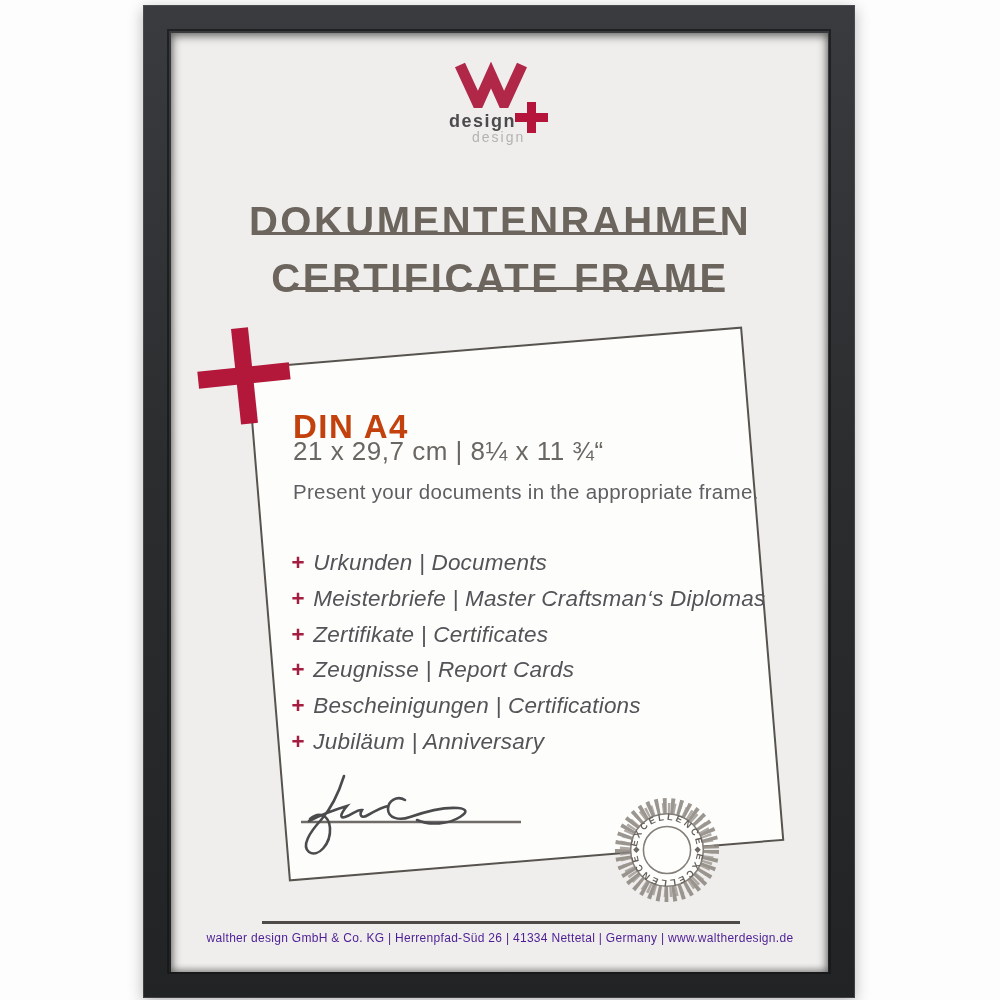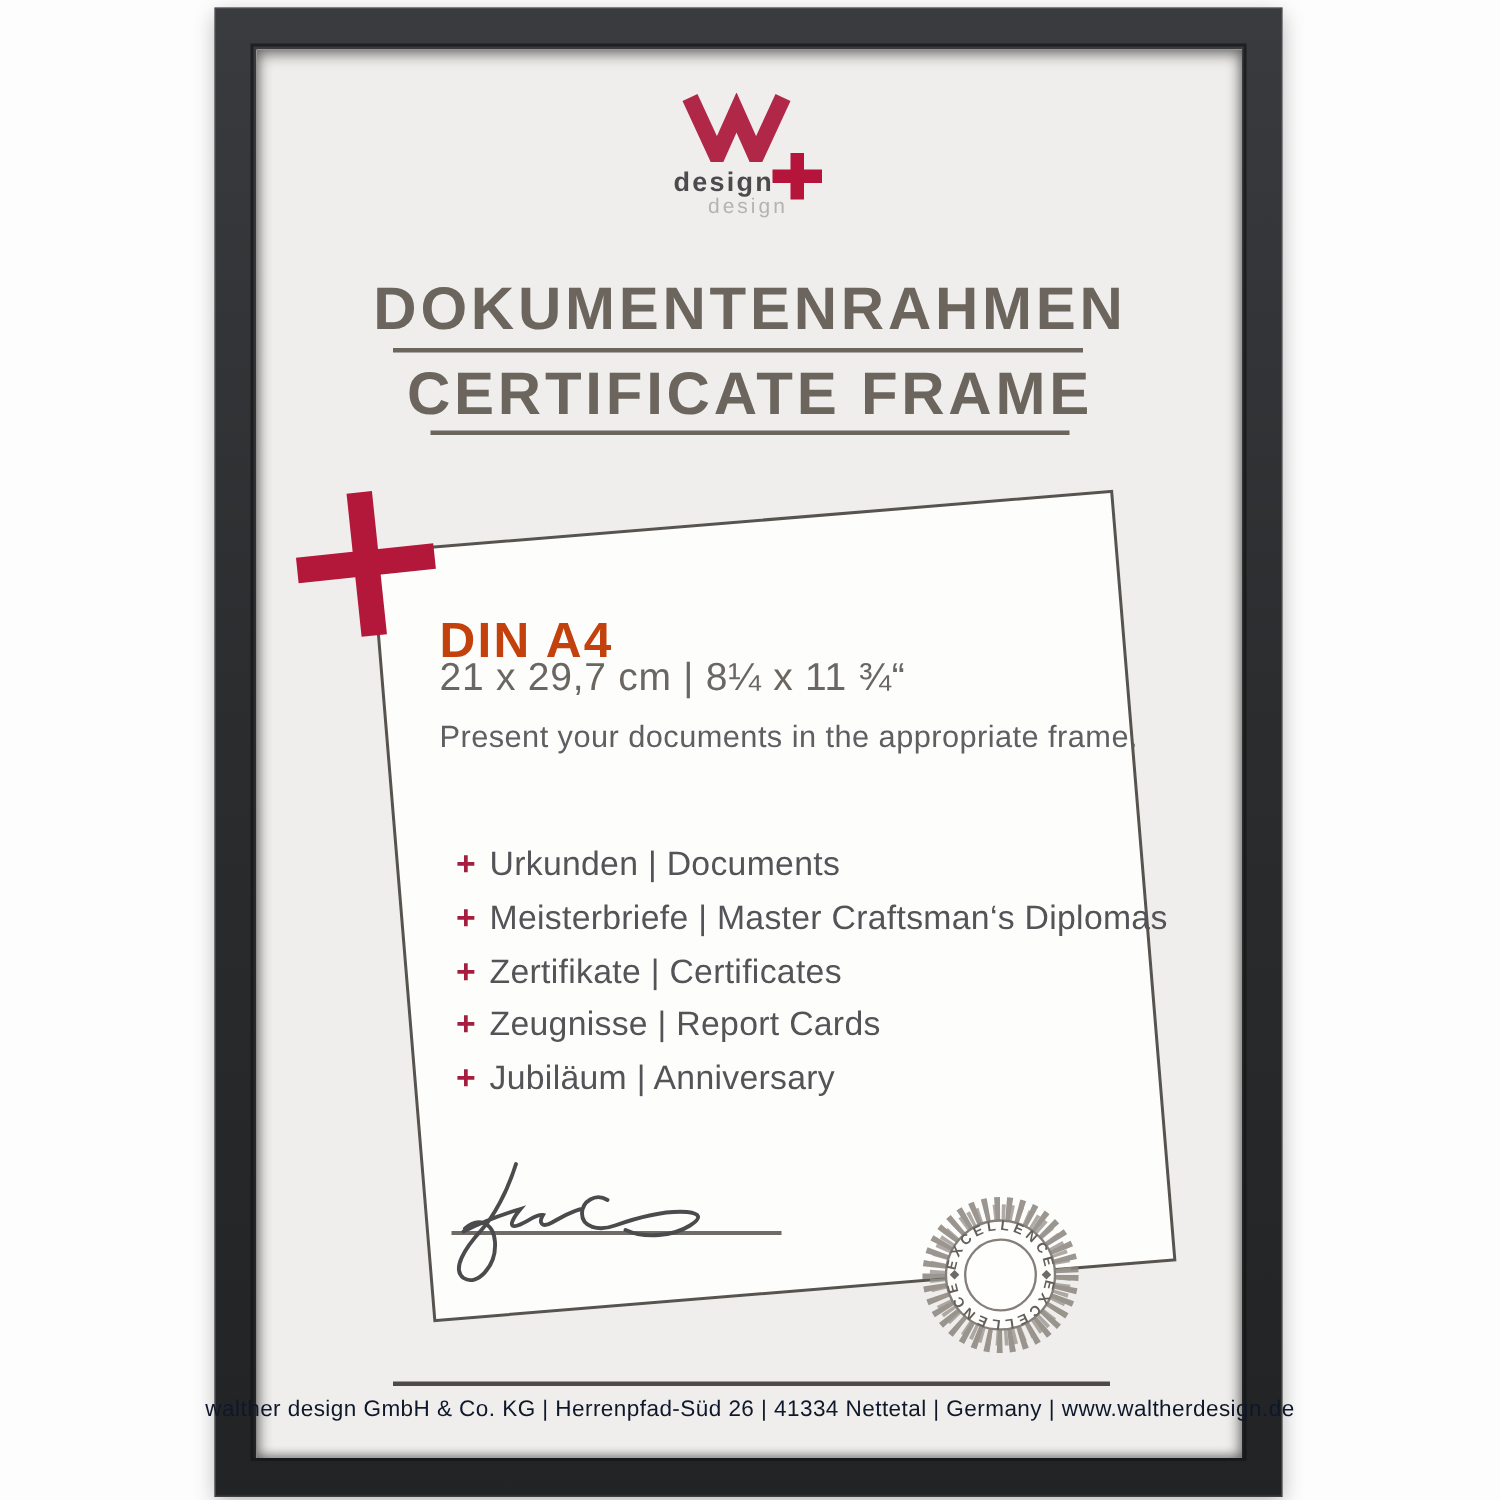--- a/index.html
+++ b/index.html
@@ -17,45 +17,45 @@
   
   .logo{position:absolute;left:440px;top:58px;width:160px;height:100px;z-index:4;}
   .logo-w{position:absolute;left:14px;top:4px;}
   .logo-plus{position:absolute;left:75px;top:44px;width:33px;height:31px;}
   .logo-plus .h{position:absolute;left:0;top:11px;width:33px;height:9px;background:#b5153a;}
   .logo-plus .v{position:absolute;left:12px;top:0;width:9px;height:31px;background:#b5153a;}
   .logo-name{position:absolute;left:9px;top:53px;font-size:18px;font-weight:600;letter-spacing:1.5px;color:#4b4b4d;}
   .logo-sub{position:absolute;left:32px;top:71px;font-size:14px;font-weight:400;letter-spacing:2px;color:#b4b3b1;}
   
   .h-line{position:absolute;left:0;width:1000px;text-align:center;z-index:4;
-          font-weight:700;font-size:40px;letter-spacing:2.5px;color:#6b655d;}
+          font-weight:700;font-size:40px;letter-spacing:2.5px;color:#6b655d;margin-top:15px;}
   .h1{top:184px;} .h2{top:241px;}
   .rule{position:absolute;height:3px;background:#6b655d;z-index:4;}
   .rule1{left:262px;top:232px;width:460px;}
   .rule2{left:287px;top:287px;width:426px;}
   
   .card{position:absolute;left:267px;top:346px;width:493px;height:512px;background:#fdfdfc;
         border:2px solid #57534e;transform:rotate(-4.7deg);z-index:2;}
   .bigplus{position:absolute;left:198px;top:328px;width:92px;height:96px;transform:rotate(-6deg);z-index:3;}
   .bigplus .h{position:absolute;left:0;top:39px;width:92px;height:17px;background:#b3173a;}
   .bigplus .v{position:absolute;left:38px;top:0;width:17px;height:96px;background:#b3173a;}
   
   .din{position:absolute;left:293px;top:408px;font-size:33px;font-weight:700;letter-spacing:1.5px;color:#c2410c;z-index:4;}
   .size{position:absolute;left:293px;top:436px;font-size:26px;color:#6a6762;letter-spacing:.5px;z-index:4;}
   .intro{position:absolute;left:293px;top:479px;font-size:20.5px;line-height:25px;color:#5f5f63;letter-spacing:.3px;z-index:4;}
-  .uselist{position:absolute;left:291px;top:545px;margin:13px;padding:0;list-style:none;z-index:4;}
+  .uselist{position:absolute;left:291px;top:545px;margin:0;padding:0;list-style:none;z-index:4;font-style:italic;}
   .uselist li{font-size:22.5px;line-height:35.8px;color:#545458;letter-spacing:.2px;}
   .uselist .plus{color:#a51e40;font-weight:700;margin-right:9px;}
   .sig{position:absolute;left:288px;top:773px;z-index:4;}
   .seal{position:absolute;left:613px;top:796px;z-index:5;}
   .seal text{font-size:9.5px;font-weight:700;letter-spacing:2.6px;fill:#655f59;}
   
   .f-rule{position:absolute;left:262px;top:921px;width:478px;height:3px;background:#4e4a47;z-index:4;}
-  .f-text{position:absolute;left:0;top:931px;width:1000px;text-align:center;font-size:15px;
-          letter-spacing:.3px;color:#0f172a;z-index:4;}
+  .f-text{position:absolute;left:0;top:931px;width:1000px;text-align:center;font-size:12px;
+          letter-spacing:.3px;color:#4c1d95;z-index:4;}
 </style>
 </head>
 <body>
 
 <div class="stage">
 
   <div class="frame"></div>
   <div class="mat"></div>
 
   <div class="logo">
@@ -86,20 +86,21 @@
 
   <div class="intro">
     <div>Present your documents in the appropriate frame.</div>
   </div>
 
   <ul class="uselist">
     <li><span class="plus">+</span><span>Urkunden | Documents</span></li>
     <li><span class="plus">+</span><span>Meisterbriefe | Master Craftsman‘s Diplomas</span></li>
     <li><span class="plus">+</span><span>Zertifikate | Certificates</span></li>
     <li><span class="plus">+</span><span>Zeugnisse | Report Cards</span></li>
+    <li><span class="plus">+</span><span>Bescheinigungen | Certifications</span></li>
     <li><span class="plus">+</span><span>Jubiläum | Anniversary</span></li>
   </ul>
 
   <svg class="sig" width="285" height="92" viewBox="0 0 285 92">
     <line x1="13" y1="49" x2="233" y2="49" stroke="#6f6b66" stroke-width="2.6"></line>
     <path d="M56,3 C50,22 41,38 33,47 C22,59 13,73 21,79 C30,85 43,71 42,55 C41,42 31,38 22,46
              M21,48 C35,41 49,36 59,33 C54,39 50,46 57,44 C64,42 69,36 74,37 C71,42 73,46 80,42 C87,38 94,34 100,33
              M117,27 C109,22 100,28 100,36 C100,45 111,48 122,44 C139,38 157,34 170,35 C179,36 180,39 172,44 C161,51 142,53 129,47" fill="none" stroke="#4b4b4d" stroke-width="2.6" stroke-linecap="round"></path>
   </svg>
 

